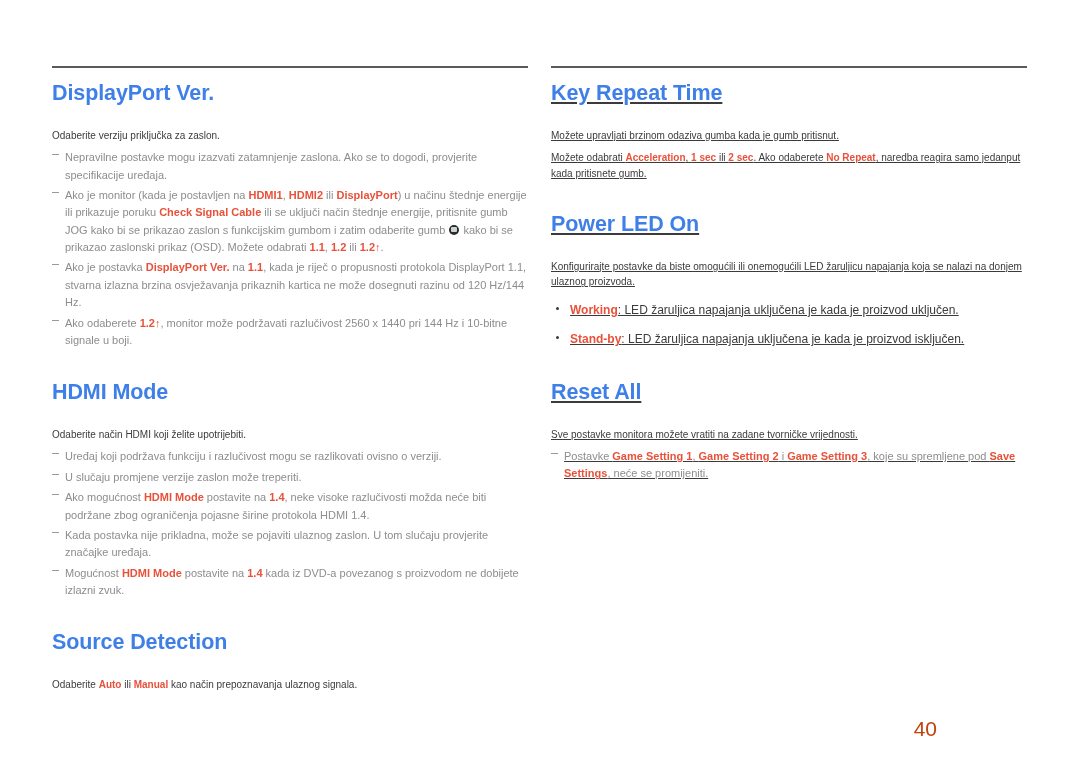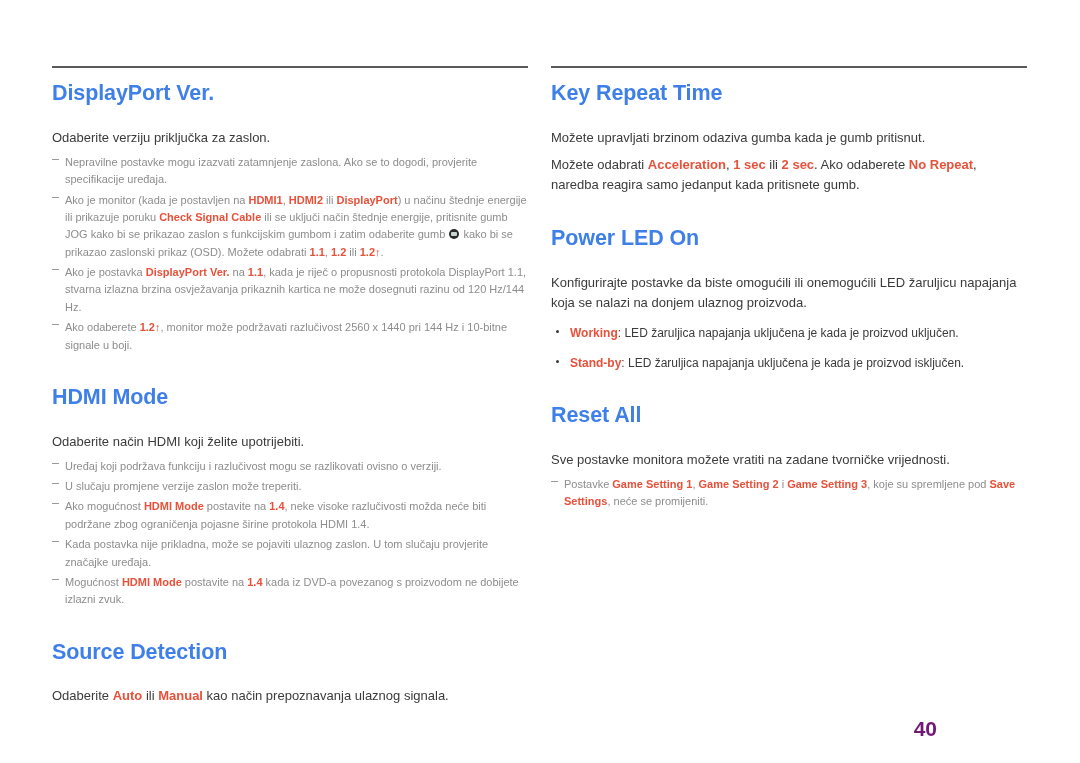--- a/index.html
+++ b/index.html
@@ -26,41 +26,41 @@
     top: 66px;
     left: 0;
     width: 1080px;
     display: flex;
     gap: 23px;
   }
   .col {
     width: 476px;
   }
   .col-left { margin-left: 52px; }
-  .col-right { margin-left: 0px; }
+  .col-right { margin-left: 0px; text-decoration: underline; }
 
   .rule {
     height: 2px;
     background: #5a5a5a;
     width: 100%;
     margin-bottom: 14px;
   }
 
   h2.section-title {
     font-size: 21.5px;
     font-weight: 600;
     color: #3e7fe8;
     margin: 0 0 22px 0;
     letter-spacing: -0.1px;
     line-height: 1.1;
   }
   .section + .section { margin-top: 32px; }
 
   .lead {
-    font-size: 13px;
+    font-size: 10px;
     color: #3b3b3b;
     line-height: 1.55;
     margin: 7px 0 6px 0;
   }
   .lead.spaced { margin-bottom: 11px; }
 
   ul.notes {
     list-style: none;
     margin: 0;
     padding: 0;
@@ -128,22 +128,22 @@
     height: 4.6px;
     background: #c8d6cf;
     border-radius: 1px;
   }
 
   .page-number {
     position: absolute;
     right: 35px;
     bottom: 22px;
     font-size: 21px;
-    color: #701a75;
-    font-weight: 700;
+    color: #c2410c;
+    font-weight: 400;
   }
 </style>
 </head>
 <body>
 
 <div class="page">
 
   <div class="columns">
 
     <div class="col col-left">

